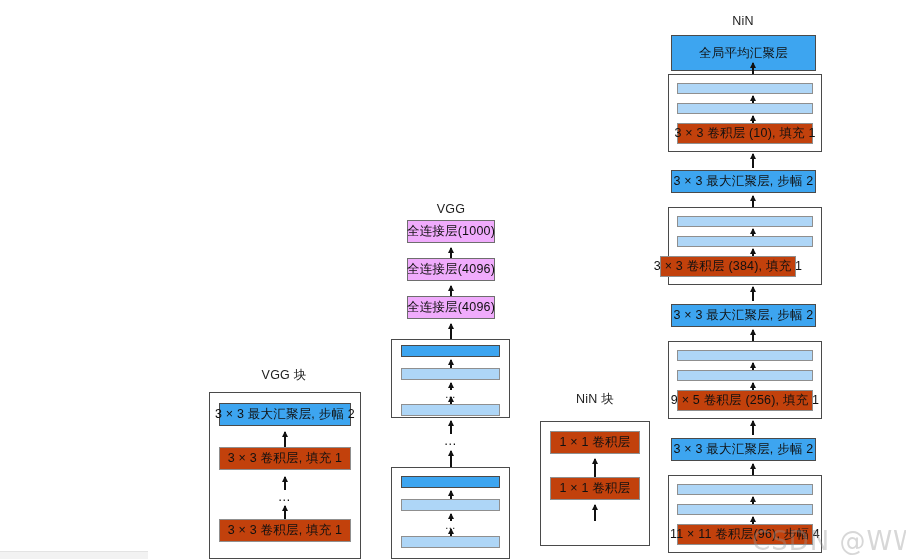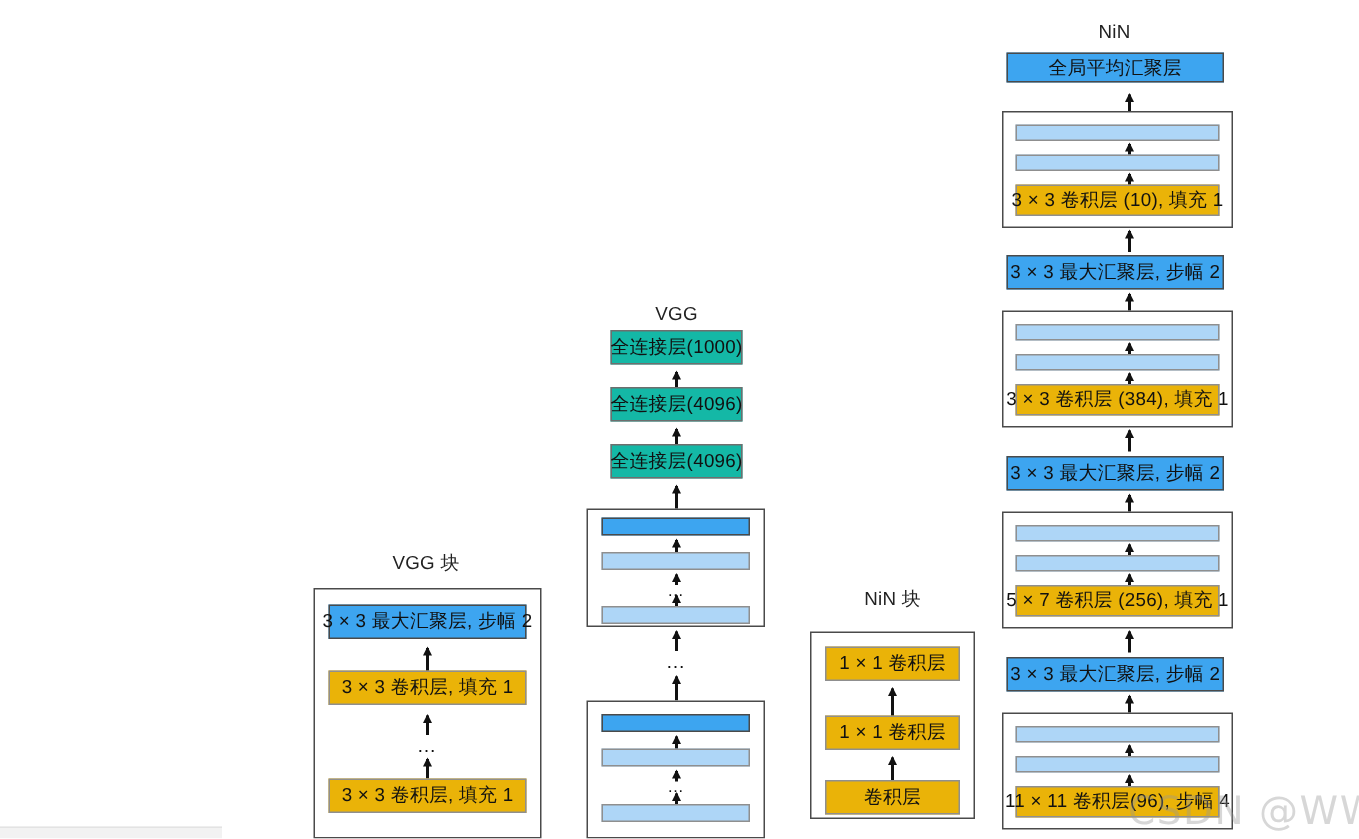--- a/index.html
+++ b/index.html
@@ -33,22 +33,22 @@
     box-sizing:border-box;
     border:1.3px solid #7a7a7a;
     display:flex;
     align-items:center;
     justify-content:center;
     font-size:12.5px;
     white-space:nowrap;
     color:#111;
     letter-spacing:.2px;
   }
-  .node.white{background:#14b8a6;border-color:#6e6e6e;}
-  .node.light{background:#eab308;border-color:#8f8f8f;}
+  .node.white{background:#f0abfc;border-color:#6e6e6e;}
+  .node.light{background:#c2410c;border-color:#8f8f8f;}
   .node.dark{background:#3da5f0;border-color:#4a4a4a;}
   .bar{position:absolute;box-sizing:border-box;border:1.3px solid #8f8f8f;}
   .bar.light{background:#aed6f7;}
   .bar.dark{background:#3da5f0;border-color:#4a4a4a;}
 
   
   .arrow{position:absolute;width:1.6px;background:#111;}
   .arrow:after{
     content:"";
     position:absolute;
@@ -136,53 +136,52 @@
   <div class="bar light" style="left:401px;top:536px;width:99px;height:12px;"></div>
 
   <div class="title" style="left:555px;top:391px;width:80px;">NiN 块</div>
 
   <div class="container" style="left:540px;top:421px;width:110px;height:125px;"></div>
 
   <div class="node light" style="left:550px;top:431px;width:90px;height:23px;">1 × 1 卷积层</div>
   <div class="arrow" style="left:594.2px;top:459px;height:19px;"></div>
   <div class="node light" style="left:550px;top:477px;width:90px;height:23px;">1 × 1 卷积层</div>
   <div class="arrow" style="left:594.2px;top:505px;height:16px;"></div>
-  <div class="node light" style="left:550px;top:520px;width:90px;height:23px;">卷积层</div>
 
   <div class="title" style="left:708px;top:14px;width:70px;">NiN</div>
 
-  <div class="node dark" style="left:671px;top:35px;width:145px;height:20px;">全局平均汇聚层</div>
+  <div class="node dark" style="left:671px;top:35px;width:145px;height:36px;">全局平均汇聚层</div>
   <div class="arrow" style="left:752.2px;top:63px;height:12px;"></div>
 
   <div class="container" style="left:668px;top:74px;width:154px;height:78px;"></div>
   <div class="bar light" style="left:677px;top:83px;width:136px;height:11px;"></div>
   <div class="arrow" style="left:752.2px;top:96px;height:8px;"></div>
   <div class="bar light" style="left:677px;top:103px;width:136px;height:11px;"></div>
   <div class="arrow" style="left:752.2px;top:116px;height:8px;"></div>
   <div class="node light" style="left:677px;top:123px;width:136px;height:21px;">3 × 3 卷积层 (10), 填充 1</div>
   <div class="arrow" style="left:752.2px;top:154px;height:14px;"></div>
   <div class="node dark" style="left:671px;top:170px;width:145px;height:23px;">3 × 3 最大汇聚层, 步幅 2</div>
   <div class="arrow" style="left:752.2px;top:196px;height:12px;"></div>
 
   <div class="container" style="left:668px;top:207px;width:154px;height:78px;"></div>
   <div class="bar light" style="left:677px;top:216px;width:136px;height:11px;"></div>
   <div class="arrow" style="left:752.2px;top:229px;height:8px;"></div>
   <div class="bar light" style="left:677px;top:236px;width:136px;height:11px;"></div>
   <div class="arrow" style="left:752.2px;top:249px;height:8px;"></div>
-  <div class="node light" style="left:677px;top:256px;width:136px;height:21px;">3 × 3 卷积层 (384), 填充 1</div>
+  <div class="node light" style="left:660px;top:256px;width:136px;height:21px;">3 × 3 卷积层 (384), 填充 1</div>
   <div class="arrow" style="left:752.2px;top:287px;height:14px;"></div>
   <div class="node dark" style="left:671px;top:304px;width:145px;height:23px;">3 × 3 最大汇聚层, 步幅 2</div>
   <div class="arrow" style="left:752.2px;top:330px;height:12px;"></div>
 
   <div class="container" style="left:668px;top:341px;width:154px;height:78px;"></div>
   <div class="bar light" style="left:677px;top:350px;width:136px;height:11px;"></div>
   <div class="arrow" style="left:752.2px;top:363px;height:8px;"></div>
   <div class="bar light" style="left:677px;top:370px;width:136px;height:11px;"></div>
   <div class="arrow" style="left:752.2px;top:383px;height:8px;"></div>
-  <div class="node light" style="left:677px;top:390px;width:136px;height:21px;">5 × 7 卷积层 (256), 填充 1</div>
+  <div class="node light" style="left:677px;top:390px;width:136px;height:21px;">9 × 5 卷积层 (256), 填充 1</div>
   <div class="arrow" style="left:752.2px;top:421px;height:14px;"></div>
   <div class="node dark" style="left:671px;top:438px;width:145px;height:23px;">3 × 3 最大汇聚层, 步幅 2</div>
   <div class="arrow" style="left:752.2px;top:464px;height:12px;"></div>
 
   <div class="container" style="left:668px;top:475px;width:154px;height:78px;"></div>
   <div class="bar light" style="left:677px;top:484px;width:136px;height:11px;"></div>
   <div class="arrow" style="left:752.2px;top:497px;height:8px;"></div>
   <div class="bar light" style="left:677px;top:504px;width:136px;height:11px;"></div>
   <div class="arrow" style="left:752.2px;top:517px;height:8px;"></div>
   <div class="node light" style="left:677px;top:524px;width:136px;height:21px;">11 × 11 卷积层(96), 步幅 4</div>

